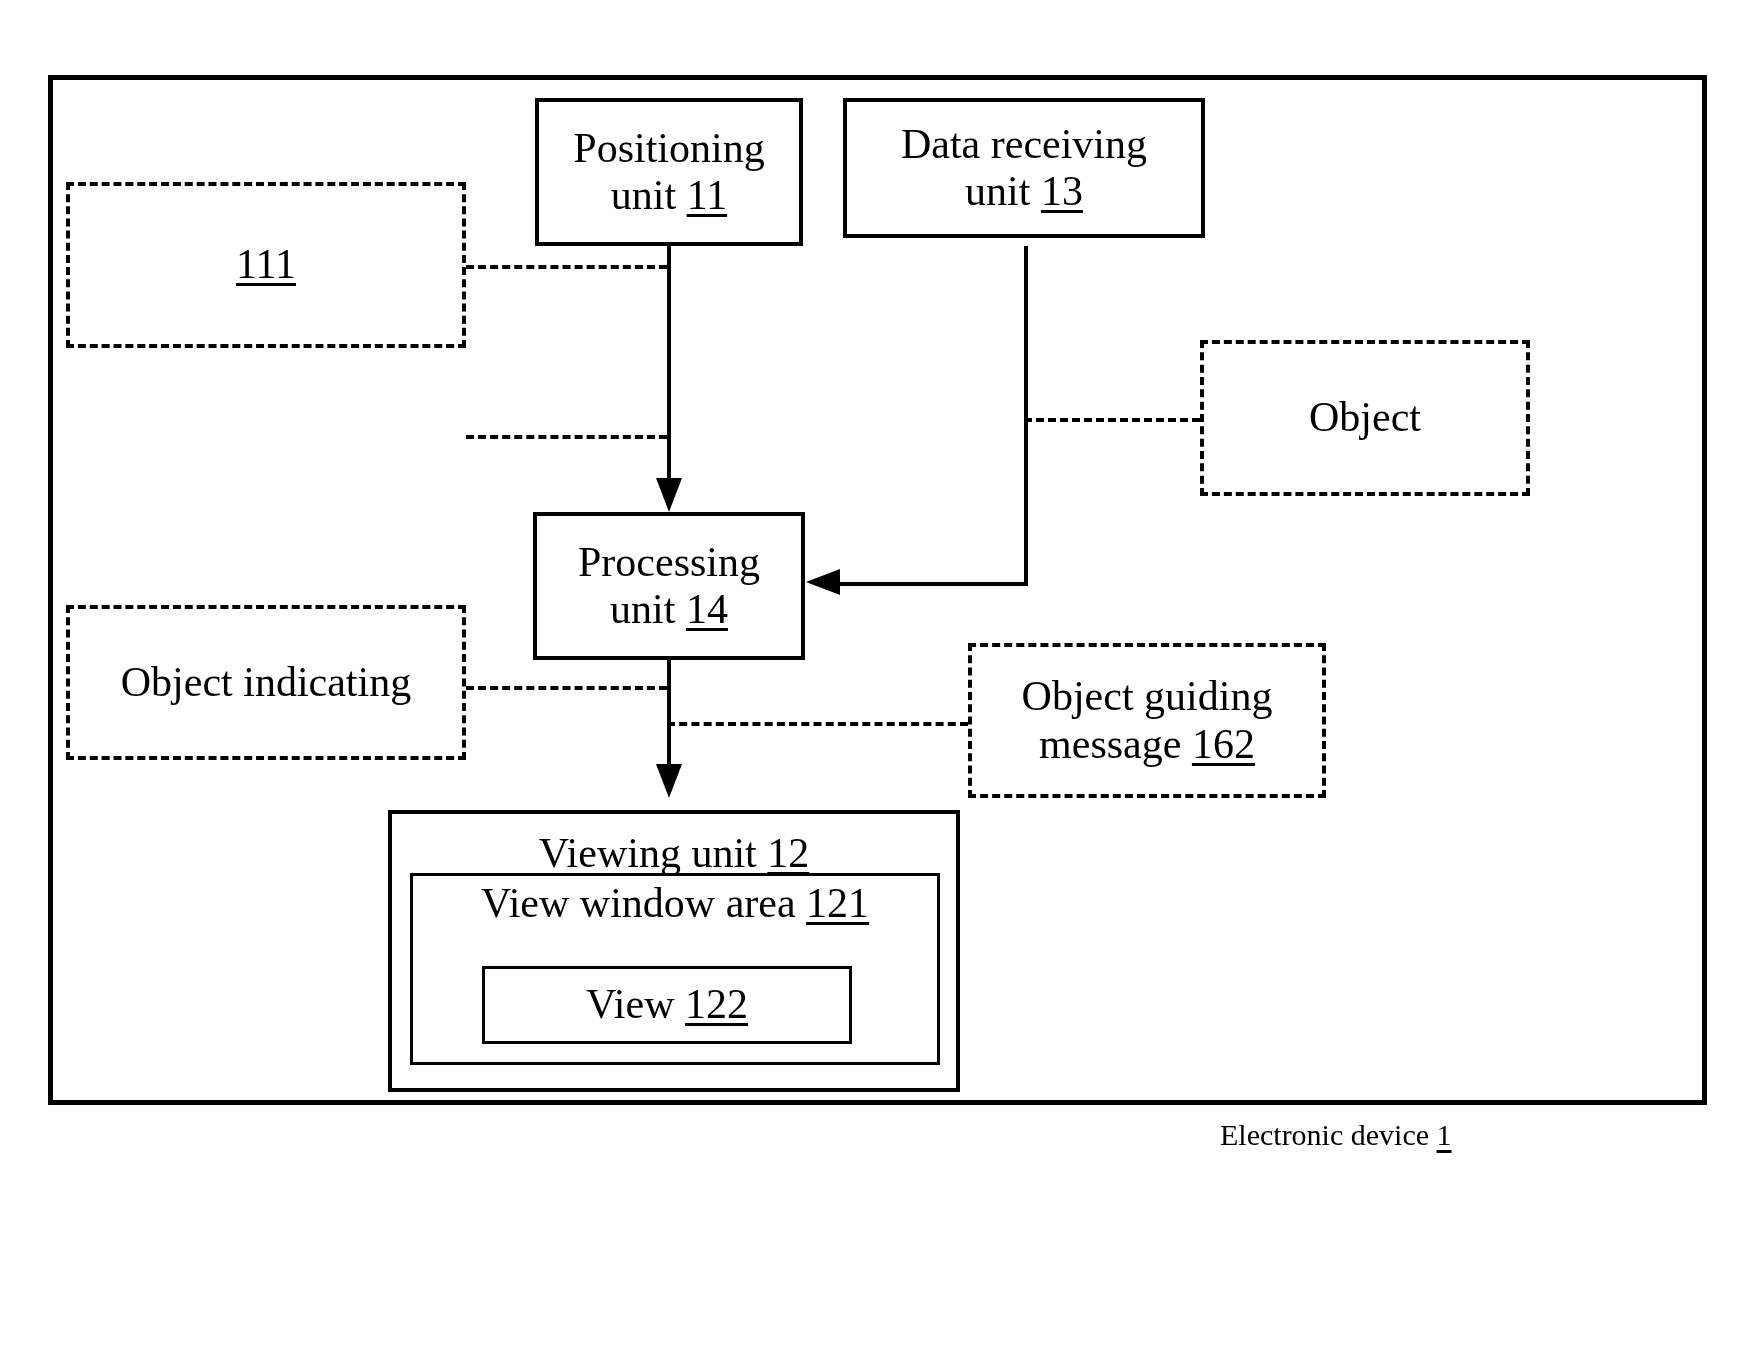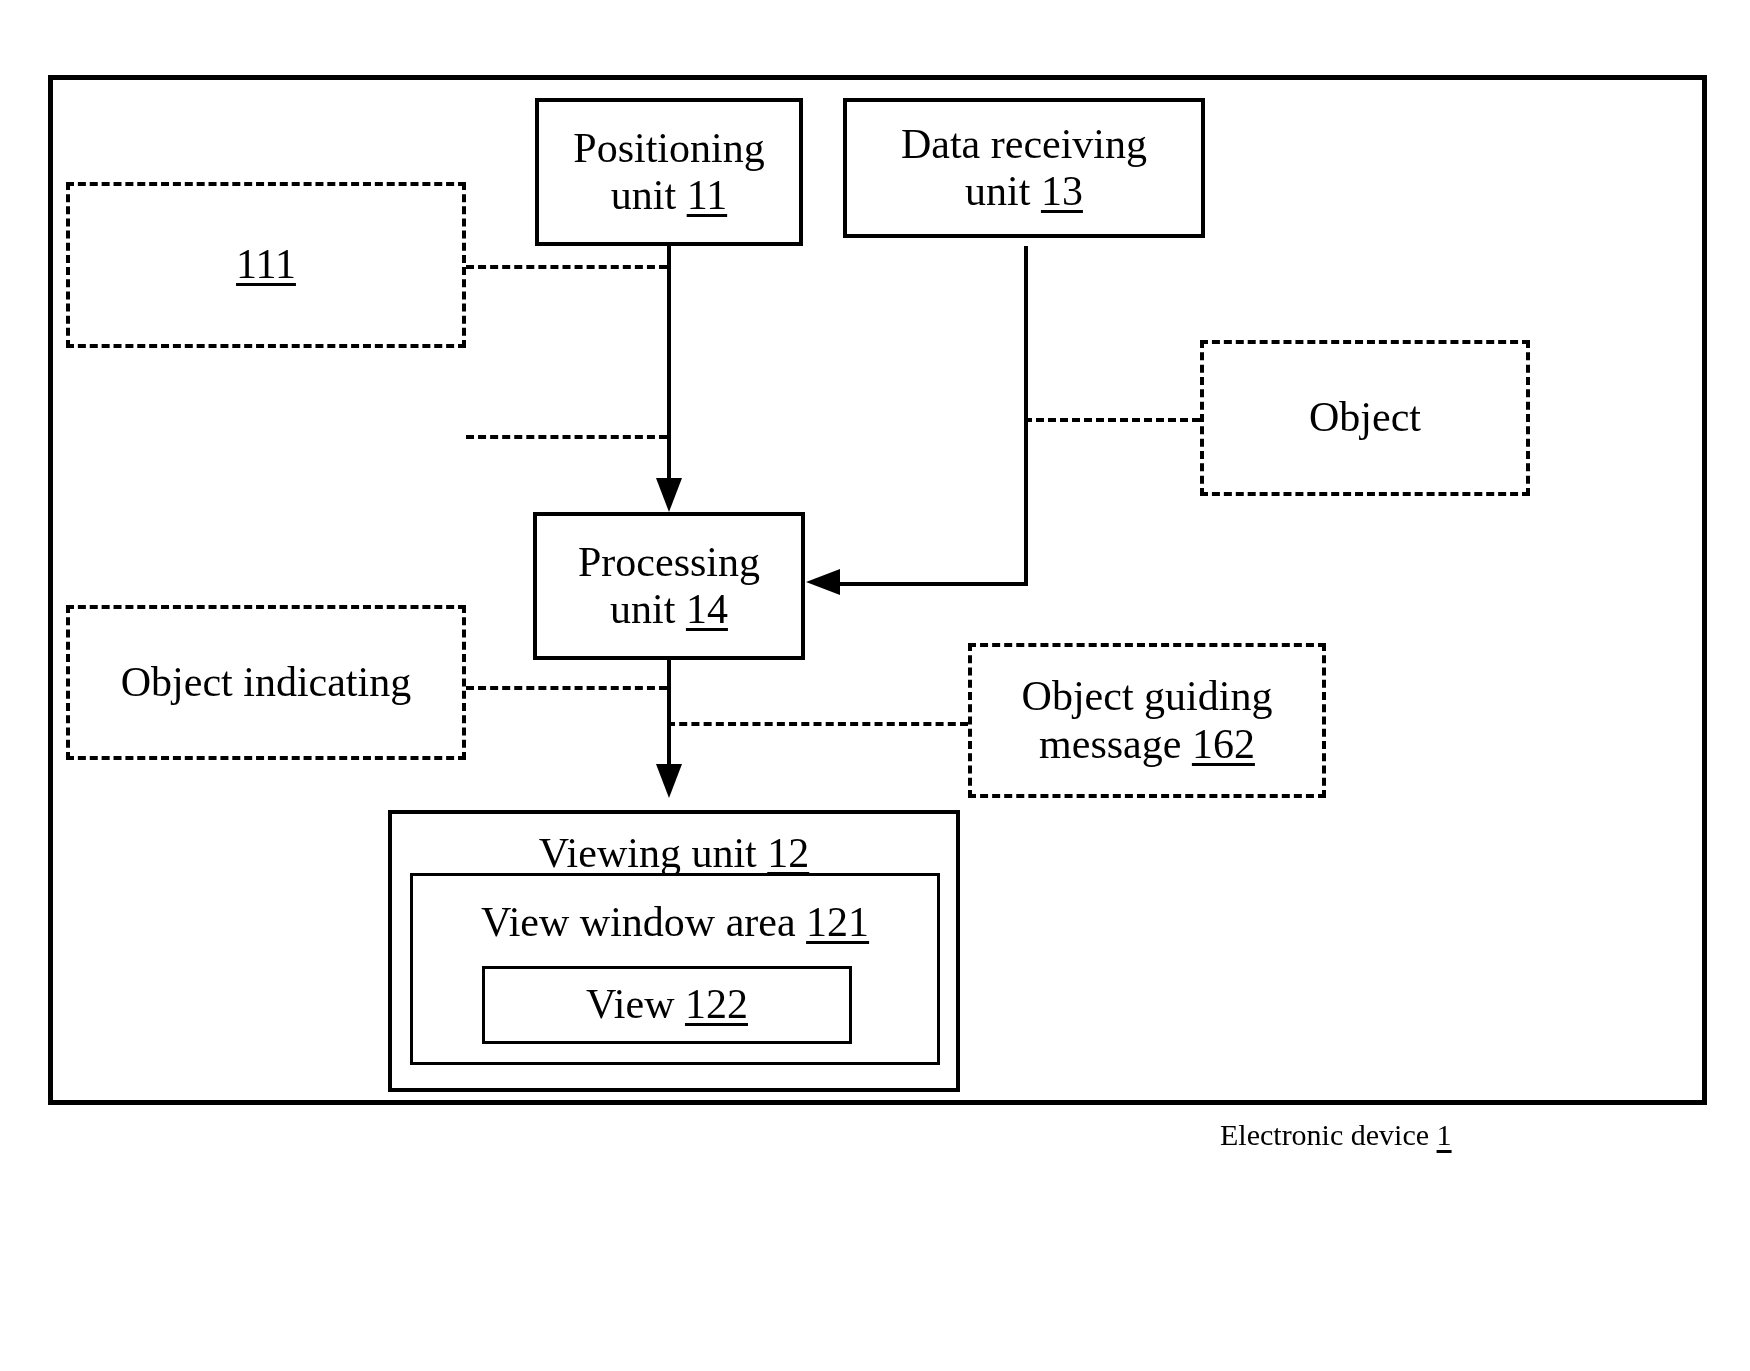--- a/index.html
+++ b/index.html
@@ -144,21 +144,21 @@
     </div>
   </div>
 
   <div class="box solid" style="left:388px; top:798px; width:572px; height:282px; justify-content:flex-start; padding-top:16px;margin-top:12px;">
     <div class="ttl">
       <span>Viewing unit</span>
       <span class="num">12</span>
     </div>
   </div>
 
-  <div class="box solid-thin" style="left:410px; top:873px; width:530px; height:192px; justify-content:flex-start; padding-top:23px;">
+  <div class="box solid-thin" style="left:410px; top:873px; width:530px; height:192px; justify-content:flex-start; padding-top:4px;">
     <div class="ttl">
       <span>View window area</span>
       <span class="num">121</span>
     </div>
   </div>
 
   <div class="box solid-thin" style="left:482px; top:966px; width:370px; height:78px;">
     <div class="ttl">
       <span>View</span>
       <span class="num">122</span>

